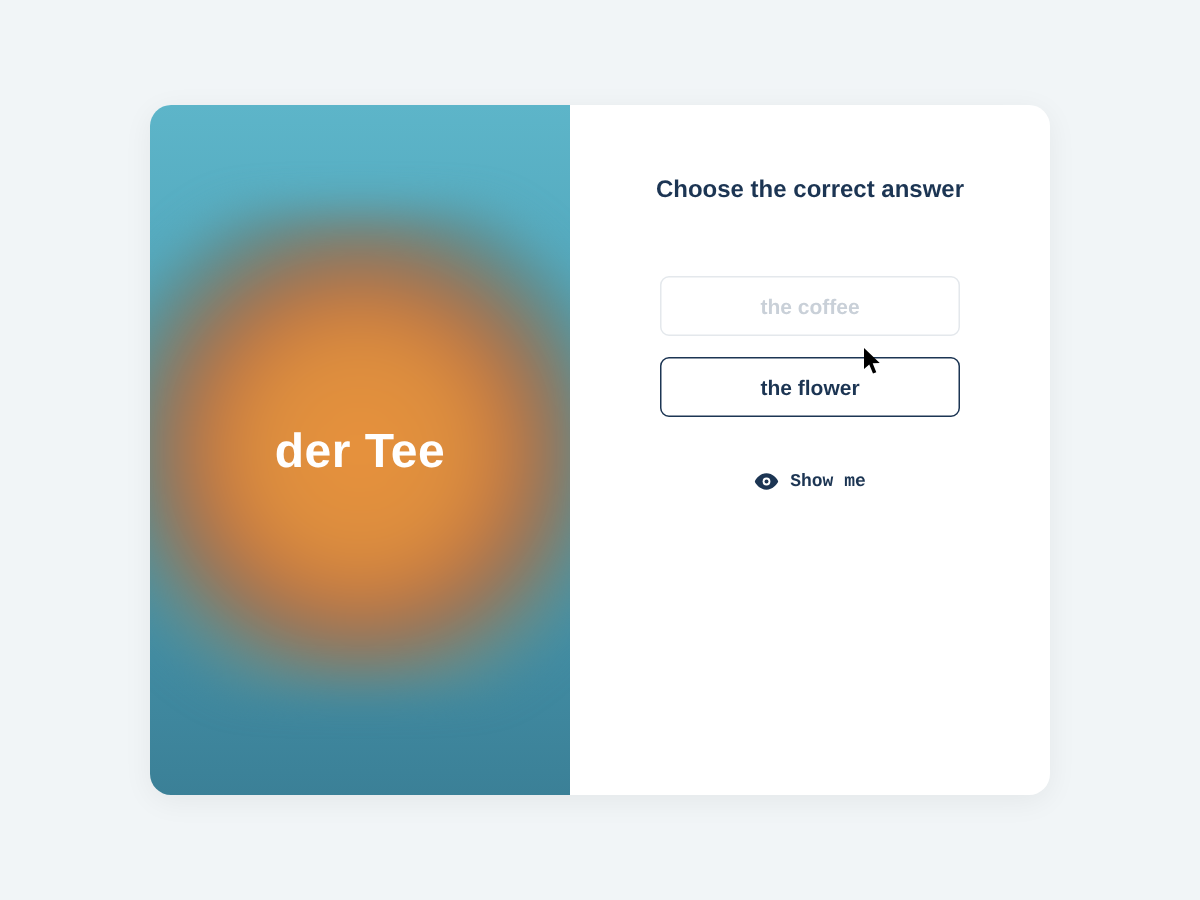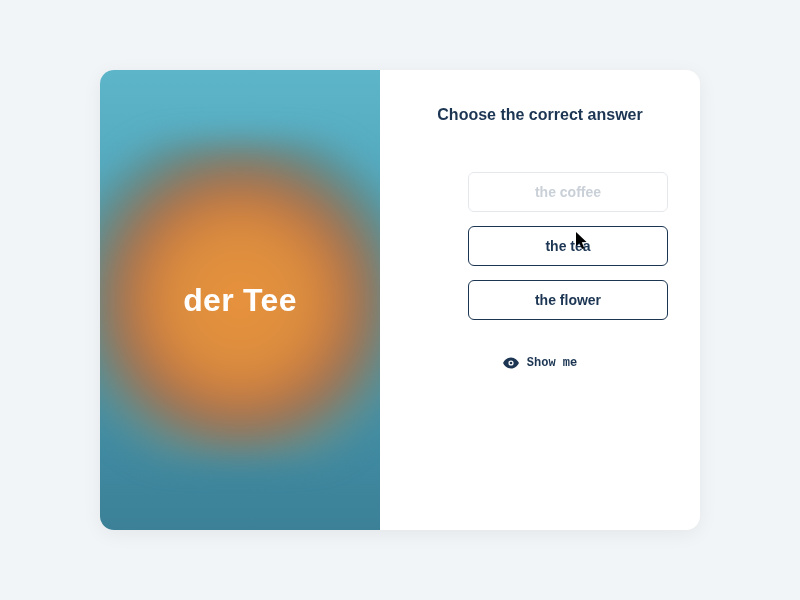--- a/index.html
+++ b/index.html
@@ -55,21 +55,21 @@
     .prompt-word {
       position: relative;
       z-index: 2;
       color: #ffffff;
       font-size: 32px;
       font-weight: 700;
       letter-spacing: 0.3px;
     }
     .right-panel {
       flex: 1;
-      padding: 36px 44px 28px 44px;
+      padding: 48px 44px 28px 44px;
       display: flex;
       flex-direction: column;
       align-items: center;
     }
     .instruction {
       color: #1c3553;
       font-size: 16px;
       font-weight: 700;
       margin-bottom: 48px;
       text-align: center;
@@ -87,21 +87,20 @@
       border-radius: 6px;
       background: #ffffff;
       color: #1c3553;
       font-size: 14px;
       font-weight: 700;
       cursor: pointer;
       display: flex;
       align-items: center;
       justify-content: center;
       font-family: inherit;
-      margin-left: 28px;
     }
     .option.faded {
       border-color: #e4e8ec;
       color: #c9d0d8;
     }
     .show-me {
       margin-top: 36px;
       display: flex;
       align-items: center;
       gap: 8px;
@@ -129,21 +128,20 @@
 
 <div class="card">
   <div class="left-panel">
     <div class="gradient-blob"></div>
     <div class="prompt-word">der Tee</div>
   </div>
   <div class="right-panel">
     <div class="instruction">Choose the correct answer</div>
     <div class="options">
       <button class="option faded">the coffee</button>
-      <button class="option">the tea</button>
       <button class="option">the flower</button>
     </div>
     <button class="show-me">
       <span class="eye-icon">
         <svg width="16" height="12" viewBox="0 0 16 12" fill="none">
           <path d="M8 0.5C4 0.5 1.2 3.8 0.3 5.6C0.15 5.85 0.15 6.15 0.3 6.4C1.2 8.2 4 11.5 8 11.5C12 11.5 14.8 8.2 15.7 6.4C15.85 6.15 15.85 5.85 15.7 5.6C14.8 3.8 12 0.5 8 0.5Z" fill="#1c3553"></path>
           <circle cx="8" cy="6" r="2.6" fill="#ffffff"></circle>
           <circle cx="8" cy="6" r="1.3" fill="#1c3553"></circle>
         </svg>
       </span>

